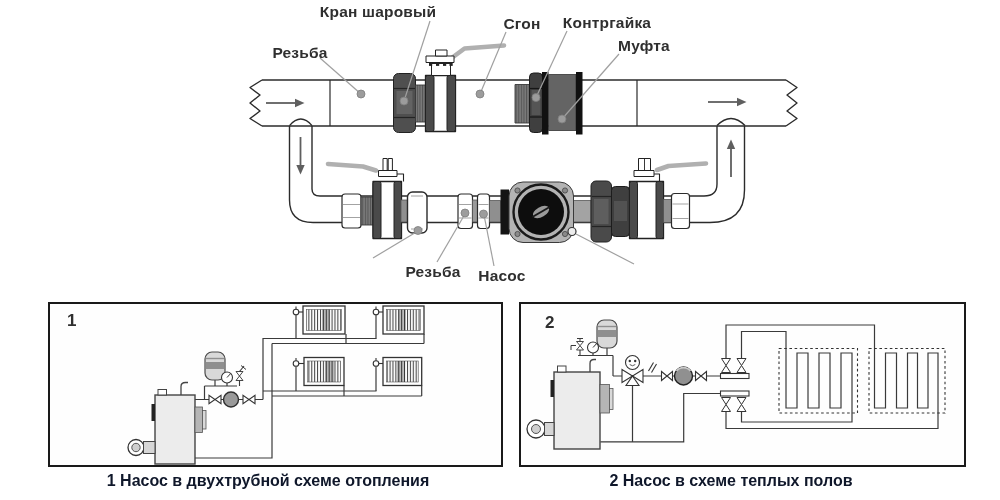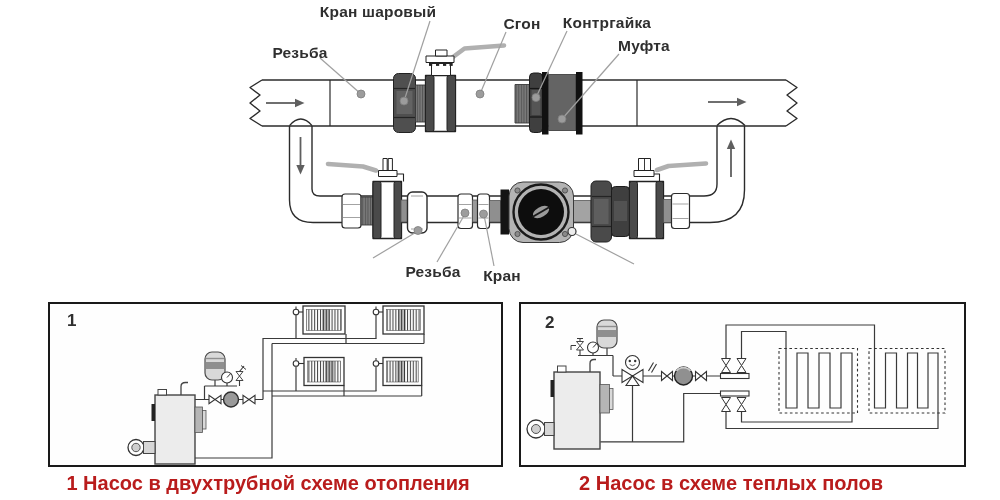--- a/index.html
+++ b/index.html
@@ -2,21 +2,21 @@
 <html><head>
 <meta charset="utf-8">
 <style>
   html,body{margin:0;padding:0;background:#ffffff;}
   .stage{position:relative;width:1000px;height:500px;background:#ffffff;overflow:hidden;
          font-family:"Liberation Sans","DejaVu Sans",sans-serif;}
   .stage svg{position:absolute;left:0;top:0;}
   .lbl{position:absolute;transform:translateX(-50%);white-space:nowrap;
        font-weight:bold;font-size:15.5px;color:#2f2f2f;letter-spacing:0.2px;}
   .caption{position:absolute;transform:translateX(-50%);white-space:nowrap;
-       font-weight:bold;font-size:20px;color:#b91c1c;}
+       font-weight:bold;font-size:16px;color:#0f172a;}
   .scheme-num{position:absolute;font-weight:bold;font-size:17px;color:#2f2f2f;}
 </style>
 </head>
 <body>
 
 <div class="stage">
 
 <svg width="1000" height="500" viewBox="0 0 1000 500">
   <defs>
     <pattern id="fins" width="2.9" height="4" patternUnits="userSpaceOnUse">
@@ -387,21 +387,21 @@
     </g>
   </g>
 </svg>
 
 <div class="lbl" style="left:378px;top:3px">Кран шаровый</div>
 <div class="lbl" style="left:522px;top:15px">Сгон</div>
 <div class="lbl" style="left:607px;top:14px">Контргайка</div>
 <div class="lbl" style="left:644px;top:37px">Муфта</div>
 <div class="lbl" style="left:300px;top:44px">Резьба</div>
 <div class="lbl" style="left:433px;top:263px">Резьба</div>
-<div class="lbl" style="left:502px;top:267px">Кран</div>
+<div class="lbl" style="left:502px;top:267px">Насос</div>
 
 <div class="scheme-num" style="left:67px;top:311px">1</div>
 <div class="scheme-num" style="left:545px;top:313px">2</div>
 
 <div class="caption" style="left:268px;top:472px">1 Насос в двухтрубной схеме отопления</div>
 <div class="caption" style="left:731px;top:472px">2 Насос в схеме теплых полов</div>
 
 </div>
 
 </body></html>

